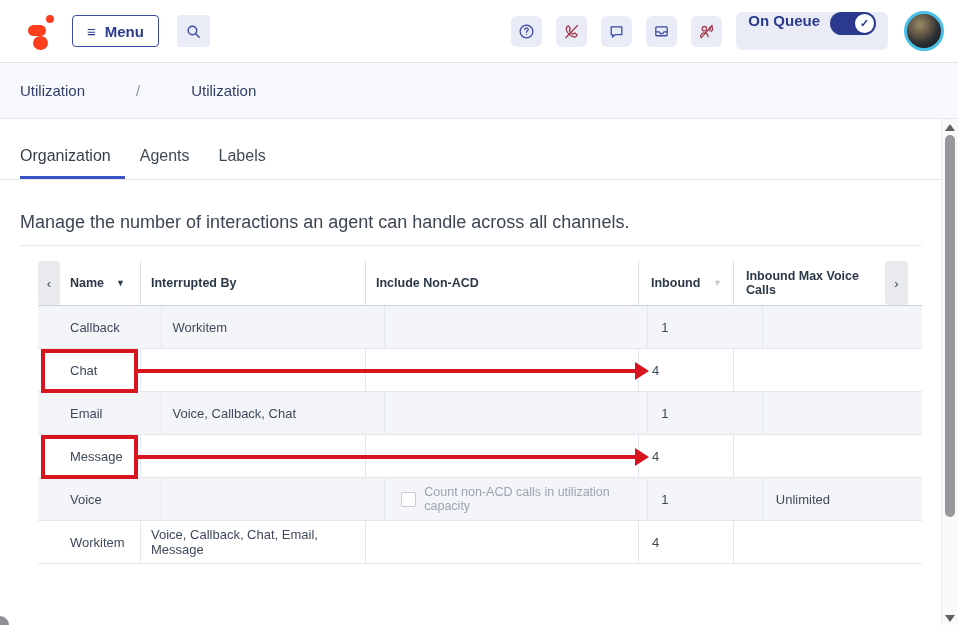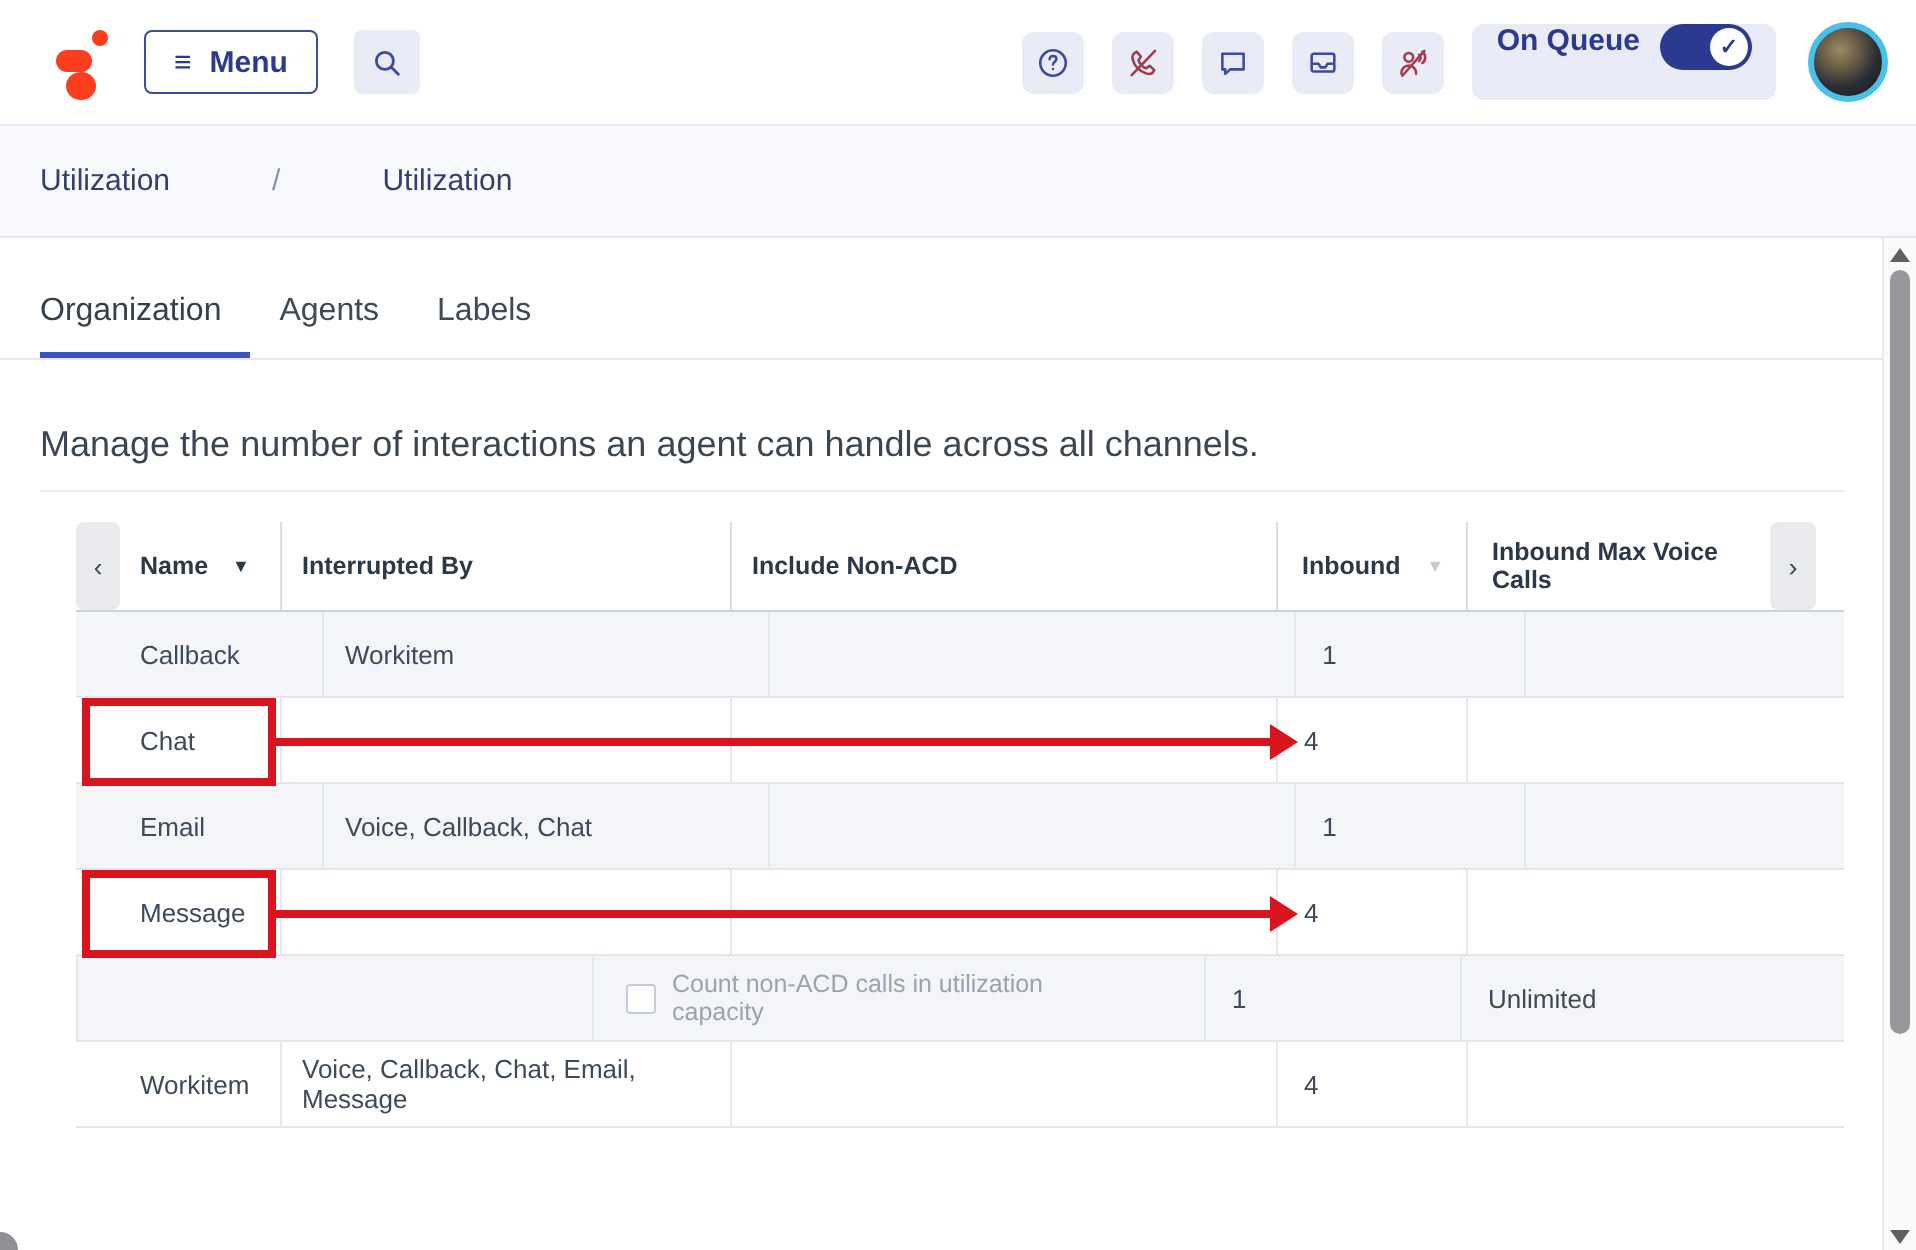--- a/index.html
+++ b/index.html
@@ -241,20 +241,21 @@
 
       <div class="trow">
         <div class="td td-name">Message</div>
         <div class="td td-int"></div>
         <div class="td td-acd"></div>
         <div class="td td-cap">4</div>
         <div class="td td-inb"></div>
       </div>
 
       <div class="trow striped">
+        <div class="td td-name">Voice</div>
         <div class="td td-int"></div>
         <div class="td td-acd">
           <span class="cb"></span>
           <span class="cb-label">Count non-ACD calls in utilization capacity</span>
         </div>
         <div class="td td-cap">1</div>
         <div class="td td-inb">Unlimited</div>
       </div>
 
       <div class="trow">

